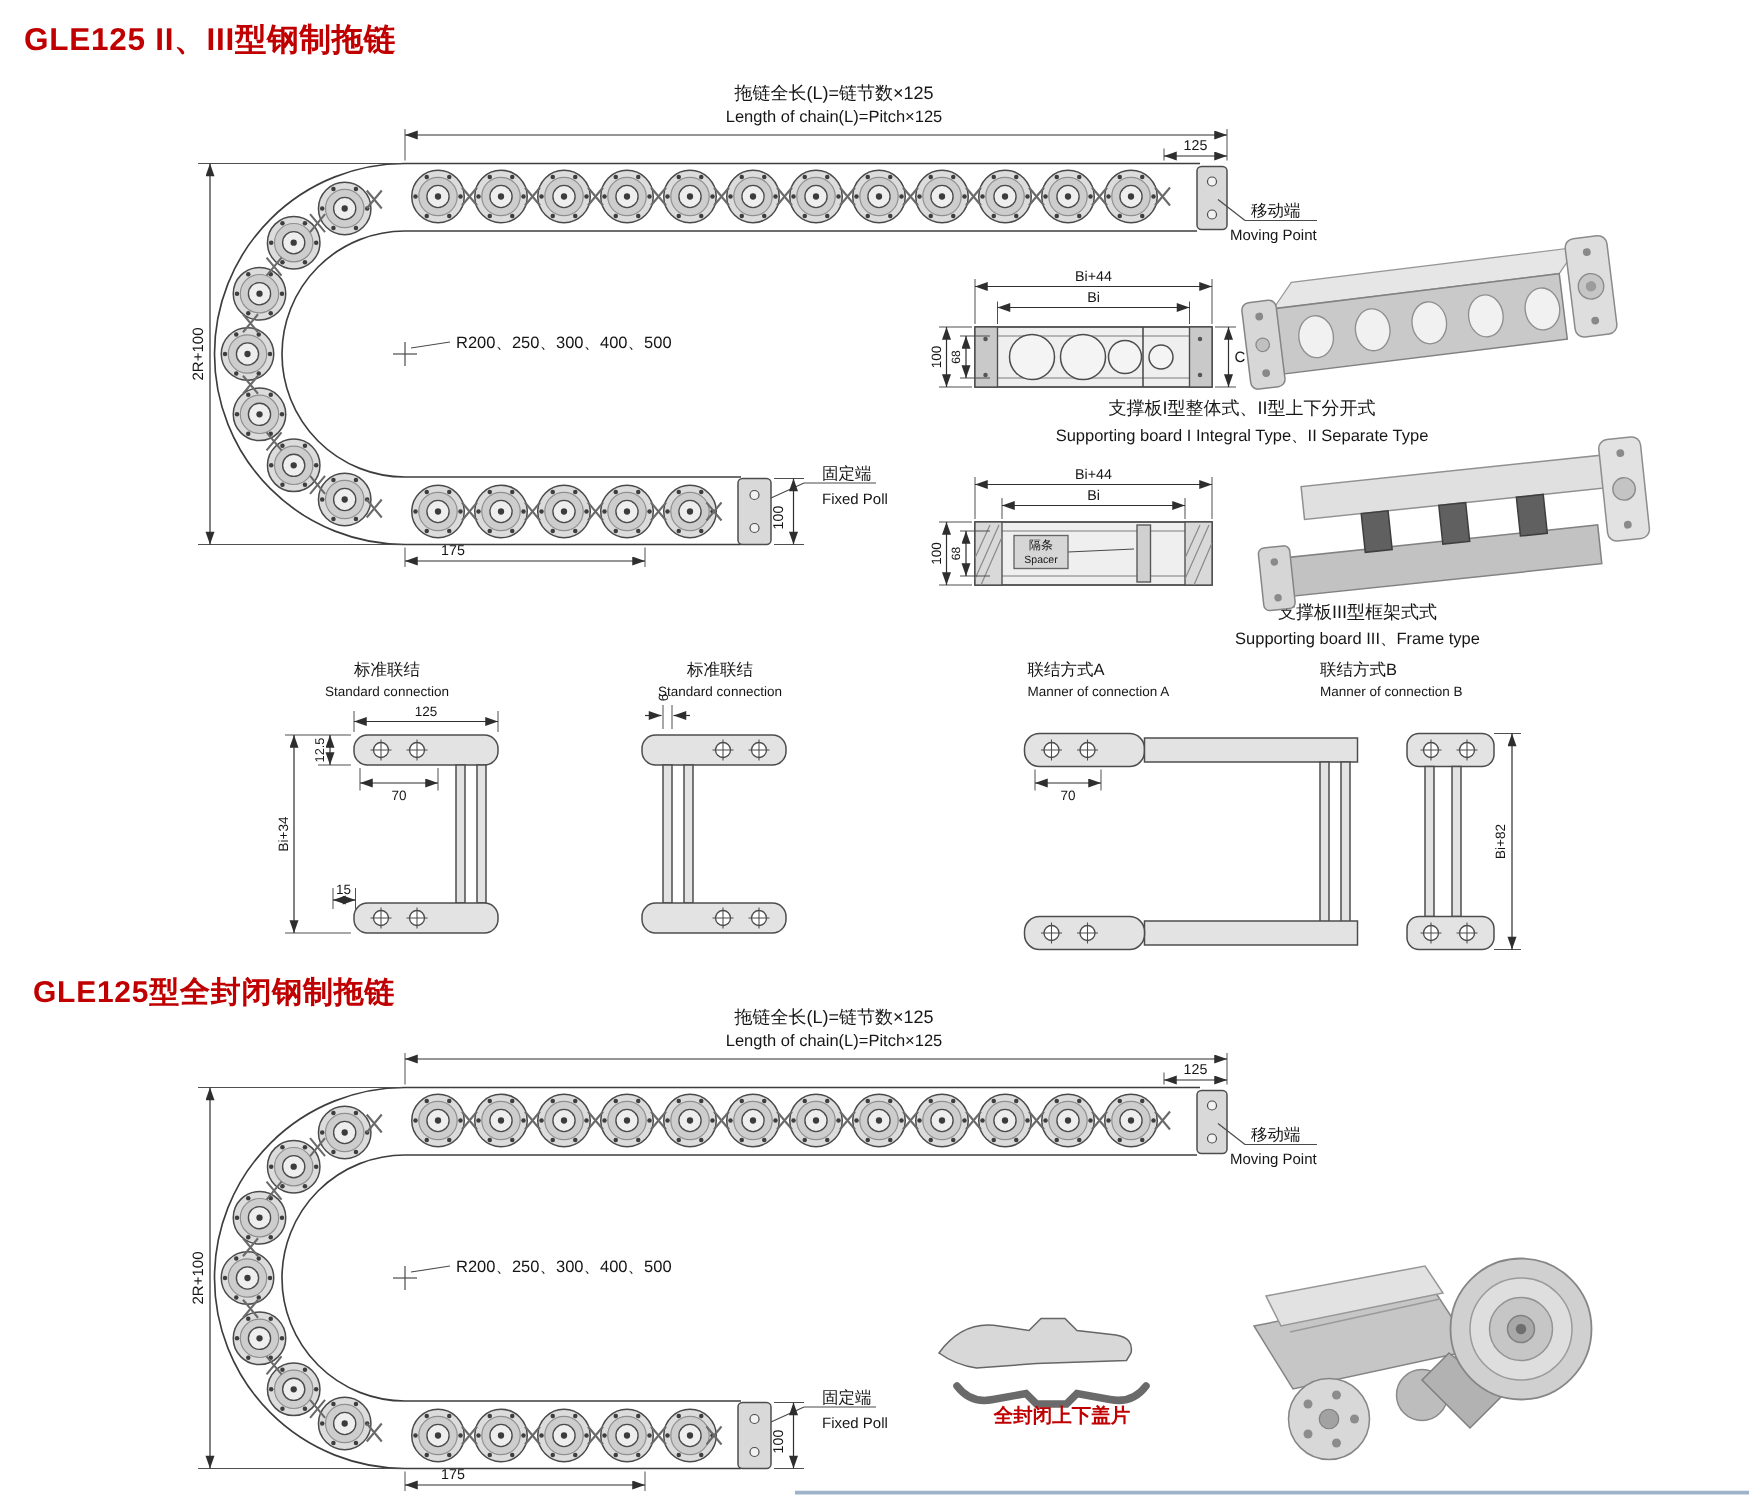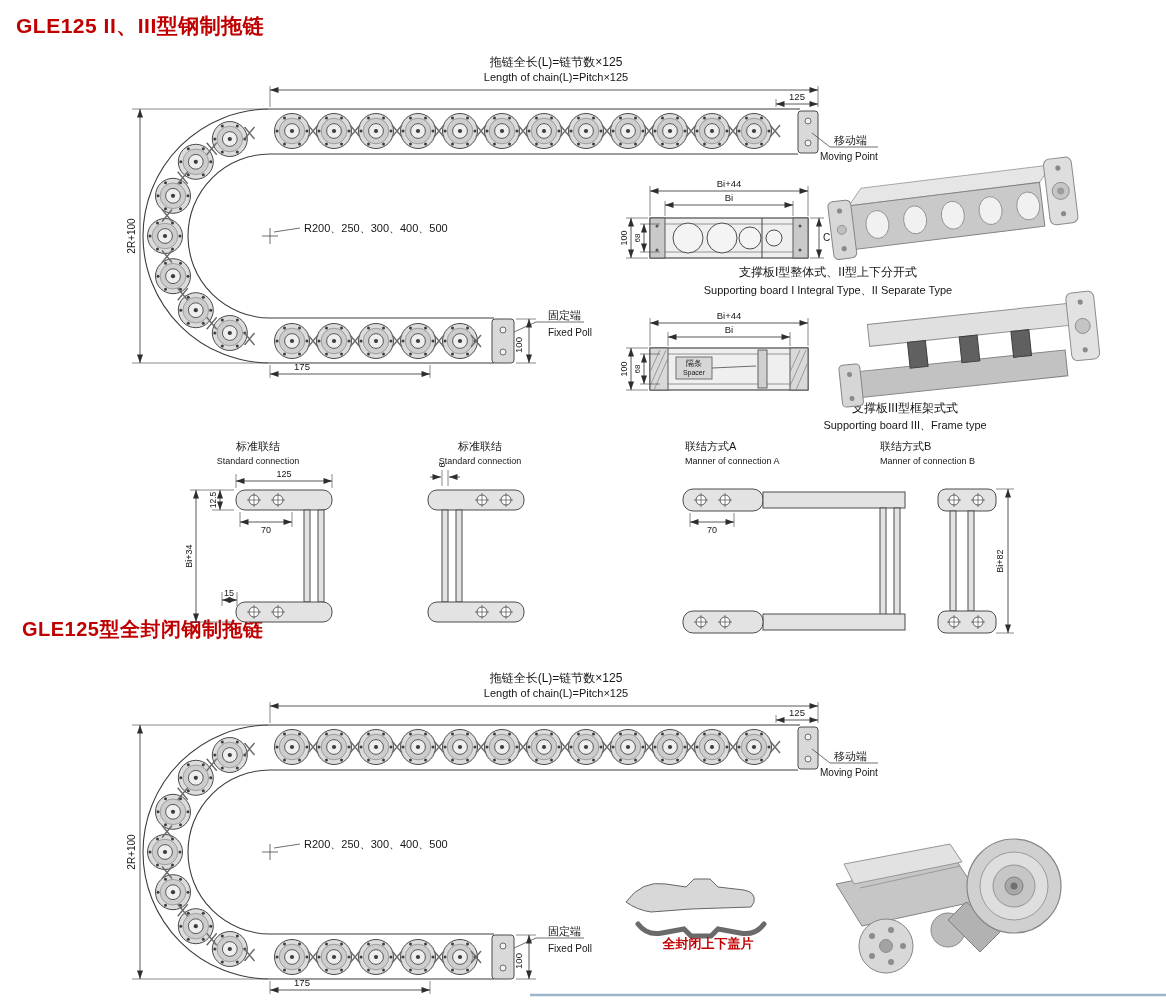--- a/index.html
+++ b/index.html
@@ -1,21 +1,21 @@
 <!DOCTYPE html>
 <html><head>
 <meta charset="utf-8">
 <style>
   html,body{margin:0;padding:0;background:#ffffff;}
   body{width:1166px;height:1000px;position:relative;overflow:hidden;
        font-family:"Liberation Sans",sans-serif;color:#161616;}
   .page{position:relative;width:1166px;height:848px;background:#fff;}
   h1.sec-title{position:absolute;margin:0;color:#c00000;font-weight:bold;letter-spacing:0.5px;}
   #t1{left:16px;top:12px;font-size:21px;}
-  #t2{left:22px;top:616px;font-size:20px;}
+  #t2{left:22px;top:648px;font-size:20px;}
   svg.canvas{position:absolute;left:0;top:0;}
   svg text{font-family:"Liberation Sans",sans-serif;fill:#161616;}
   .mid{text-anchor:middle;}
   .t7{font-size:7px}.t8{font-size:8px}.t85{font-size:8.5px}.t9{font-size:9px}
   .t95{font-size:9.5px}.t10{font-size:10px}.t11{font-size:11px}
   .t12{font-size:12px}.t13{font-size:13px}
   .red{fill:#c00000;font-weight:bold;}
   .ol{fill:none;stroke:#3d3d3d;stroke-width:1.1;}
   .ext{stroke:#4a4a4a;stroke-width:0.65;fill:none;}
   .dim{stroke:#2e2e2e;stroke-width:0.8;fill:none;}

